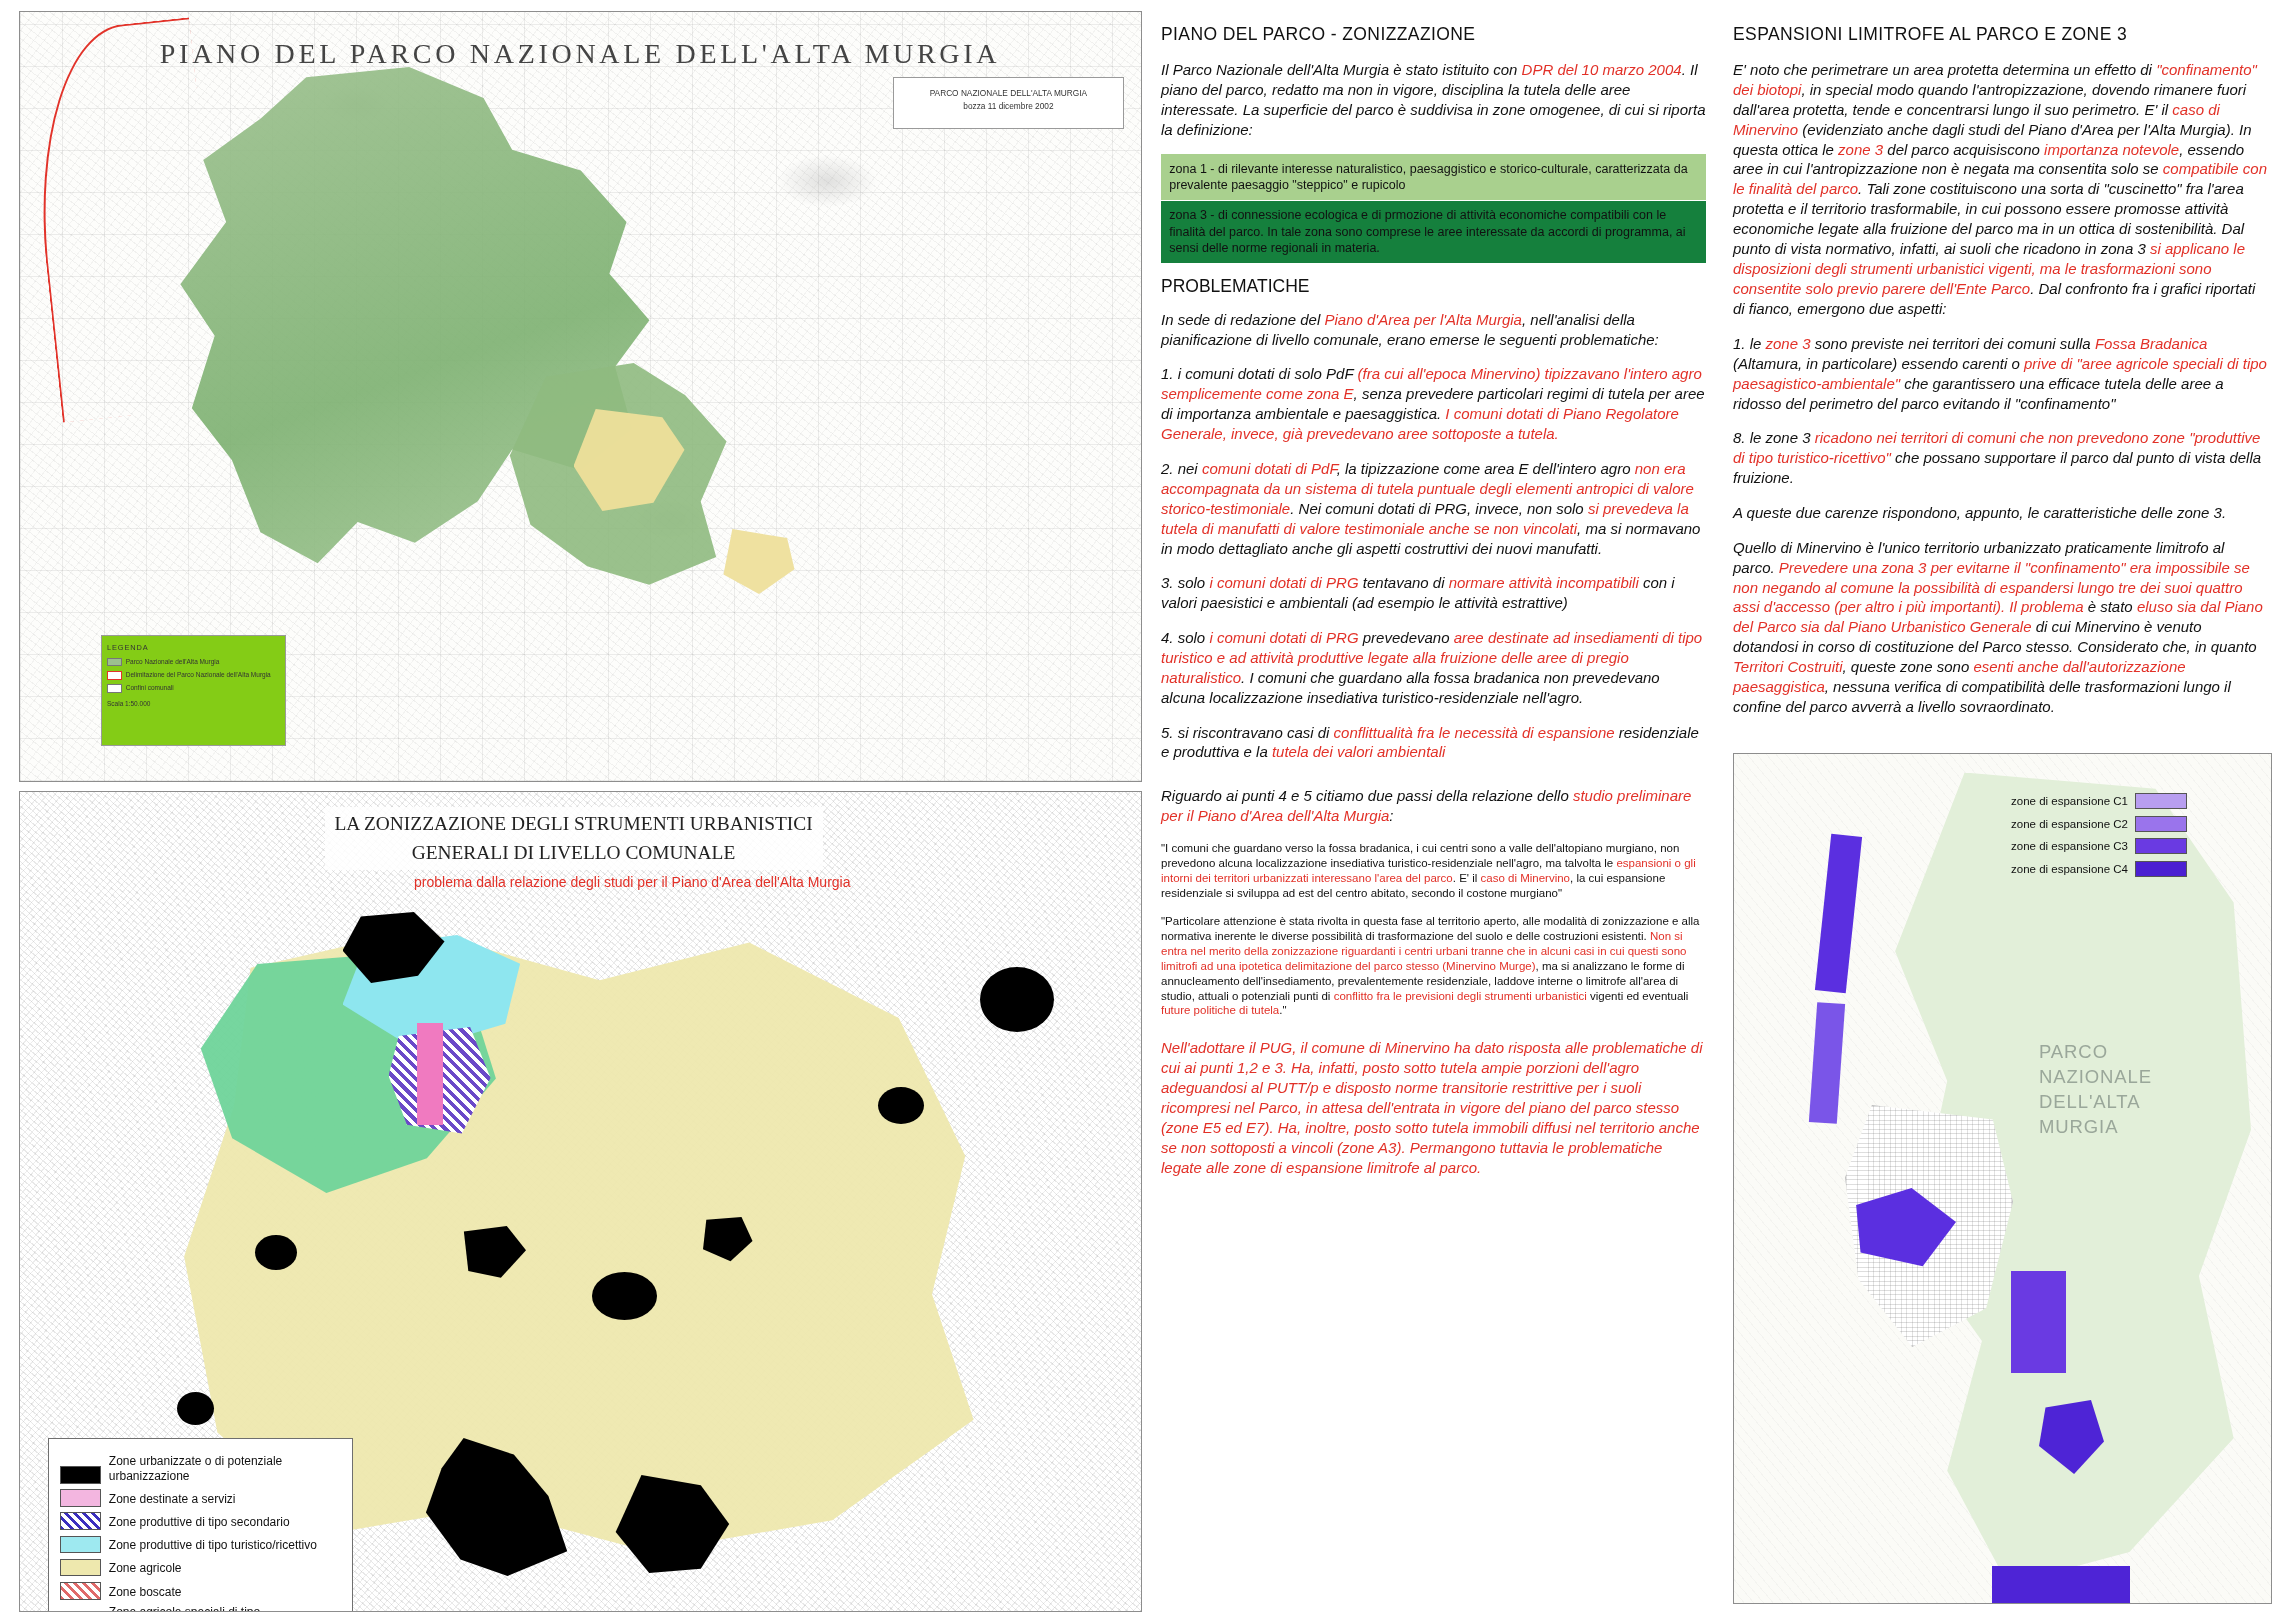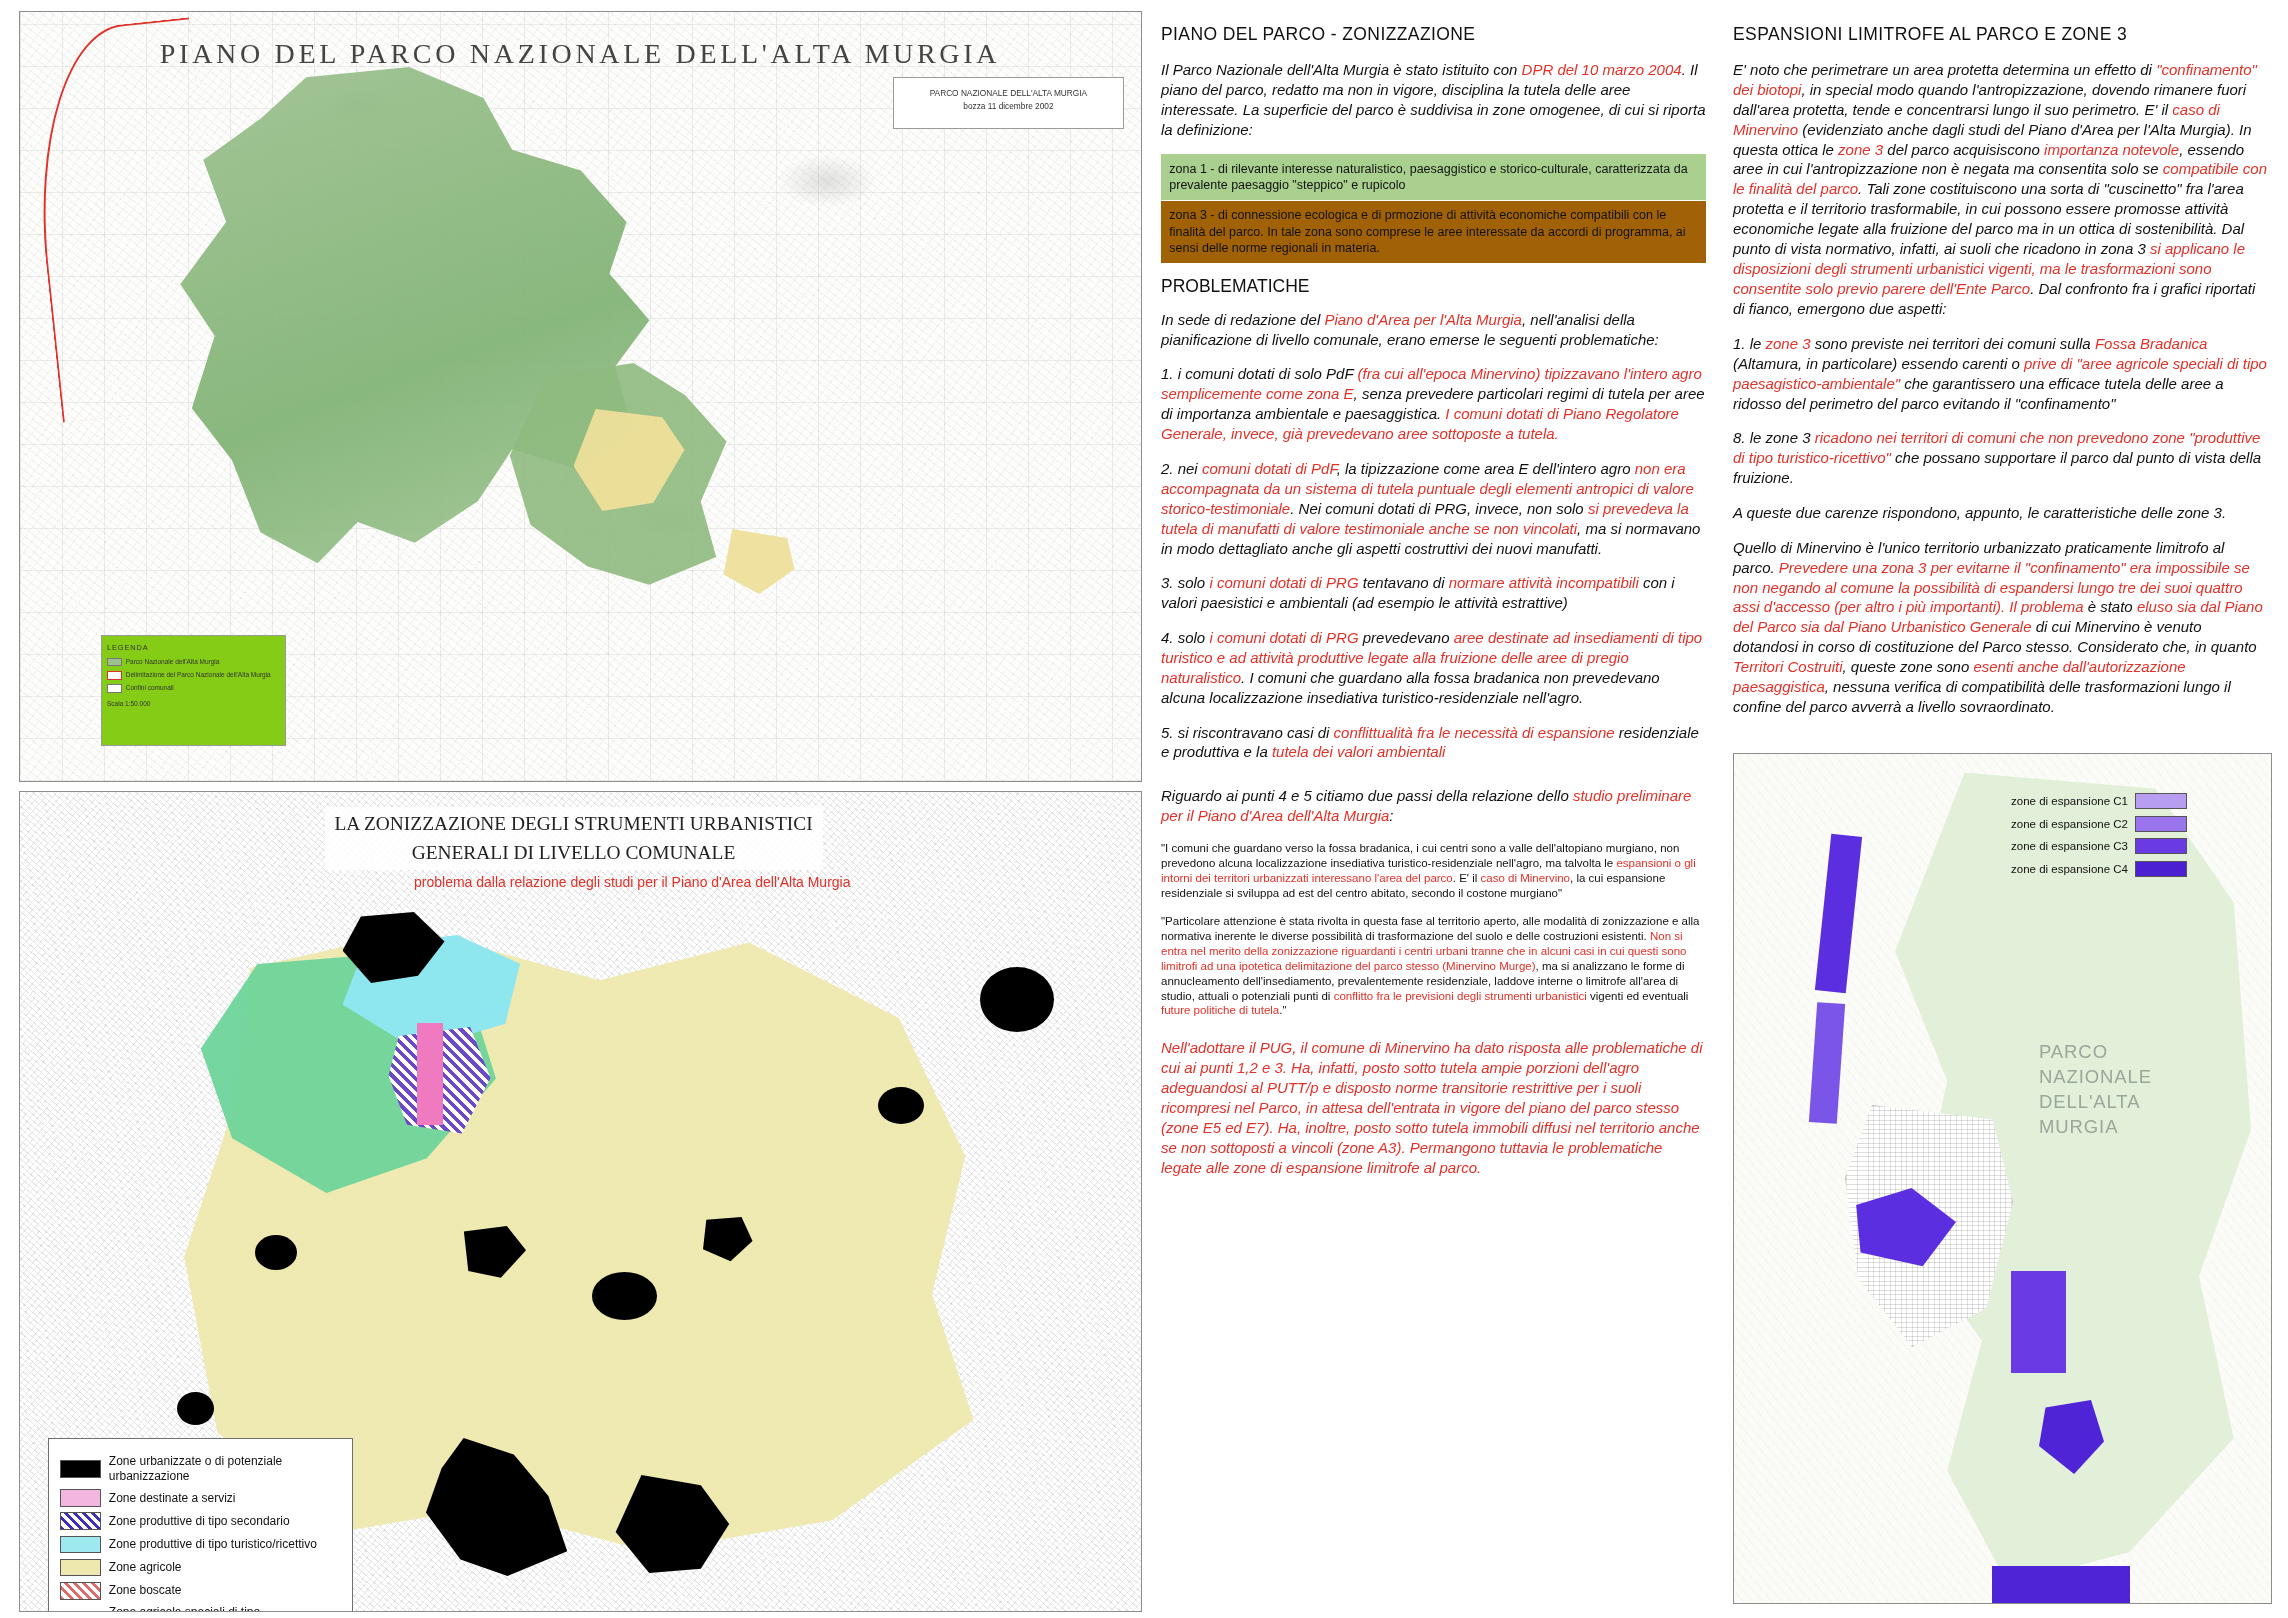--- a/index.html
+++ b/index.html
@@ -137,21 +137,21 @@
   .b7{left:235px;top:443px;width:42px;height:35px;border-radius:50%;}
   .b8{left:858px;top:295px;width:46px;height:37px;border-radius:50%;}
   .b9{left:960px;top:175px;width:74px;height:65px;border-radius:50%;}
   .b10{left:157px;top:600px;width:37px;height:33px;border-radius:50%;}
 
   .legend-bottom{
     position:absolute;left:28px;top:646px;width:305px;
     border:0.9px solid #6f6f6f;background:#ffffff;
     padding:9.2px 11px;box-sizing:border-box;font-size:12px;color:#111;
   }
-  .legend-bottom .lrow{display:flex;align-items:center;margin:5.5px 0;gap:8.3px;}
+  .legend-bottom .lrow{display:flex;align-items:flex-end;margin:5.5px 0;gap:8.3px;}
   .legend-bottom .sw{width:39px;height:15.7px;border:0.9px solid #555;flex:0 0 auto;}
   .sw-black{background:#000;}
   .sw-serv{background:#f3b6e0;}
   .sw-sec{background:repeating-linear-gradient(45deg,#3b2fbe 0 2.8px,#ffffff 2.8px 6.5px);}
   .sw-tur{background:#9ee9f0;}
   .sw-agri{background:#eee8ae;}
   .sw-bosc{background:repeating-linear-gradient(45deg,#e06a6a 0 2.8px,#ffffff 2.8px 6.5px);}
   .sw-spec{background:repeating-linear-gradient(45deg,#4fae5b 0 2.8px,#ffffff 2.8px 6.5px);}
   .legend-bottom .lbl{line-height:1.25;}
 
@@ -163,21 +163,21 @@
     font-size:17.5px;font-weight:normal;letter-spacing:0.4px;margin:0 0 14.8px 0;color:#111;
   }
   p.body{
     font-size:15px;line-height:1.33;margin:0 0 14.8px 0;color:#111;
     font-family:"Liberation Sans", sans-serif;
   }
   p.body.it{font-style:italic;}
   .zbox{padding:6.5px 8.3px;box-sizing:border-box;font-size:12.5px;line-height:1.3;margin-bottom:1px;color:#111;}
   .z1{background:#a9d08e;}
   .z2{background:#d9ead3;}
-  .z3{background:#a16207;}
+  .z3{background:#15803d;}
   h3.sec{font-size:17.5px;font-weight:normal;margin:13px 0 13px 0;}
   .quote{font-size:11.5px;line-height:1.3;margin:0 0 13px 0;}
 
   
   .map-right{
     position:absolute;left:0;top:729px;width:537px;height:849px;
     border:0.9px solid #8d8d8d;background:#fcfcfa;overflow:hidden;
   }
   .mr-bg{position:absolute;inset:0;background:
       repeating-linear-gradient(50deg, rgba(150,150,150,.07) 0 0.9px, transparent 0.9px 7.4px),

